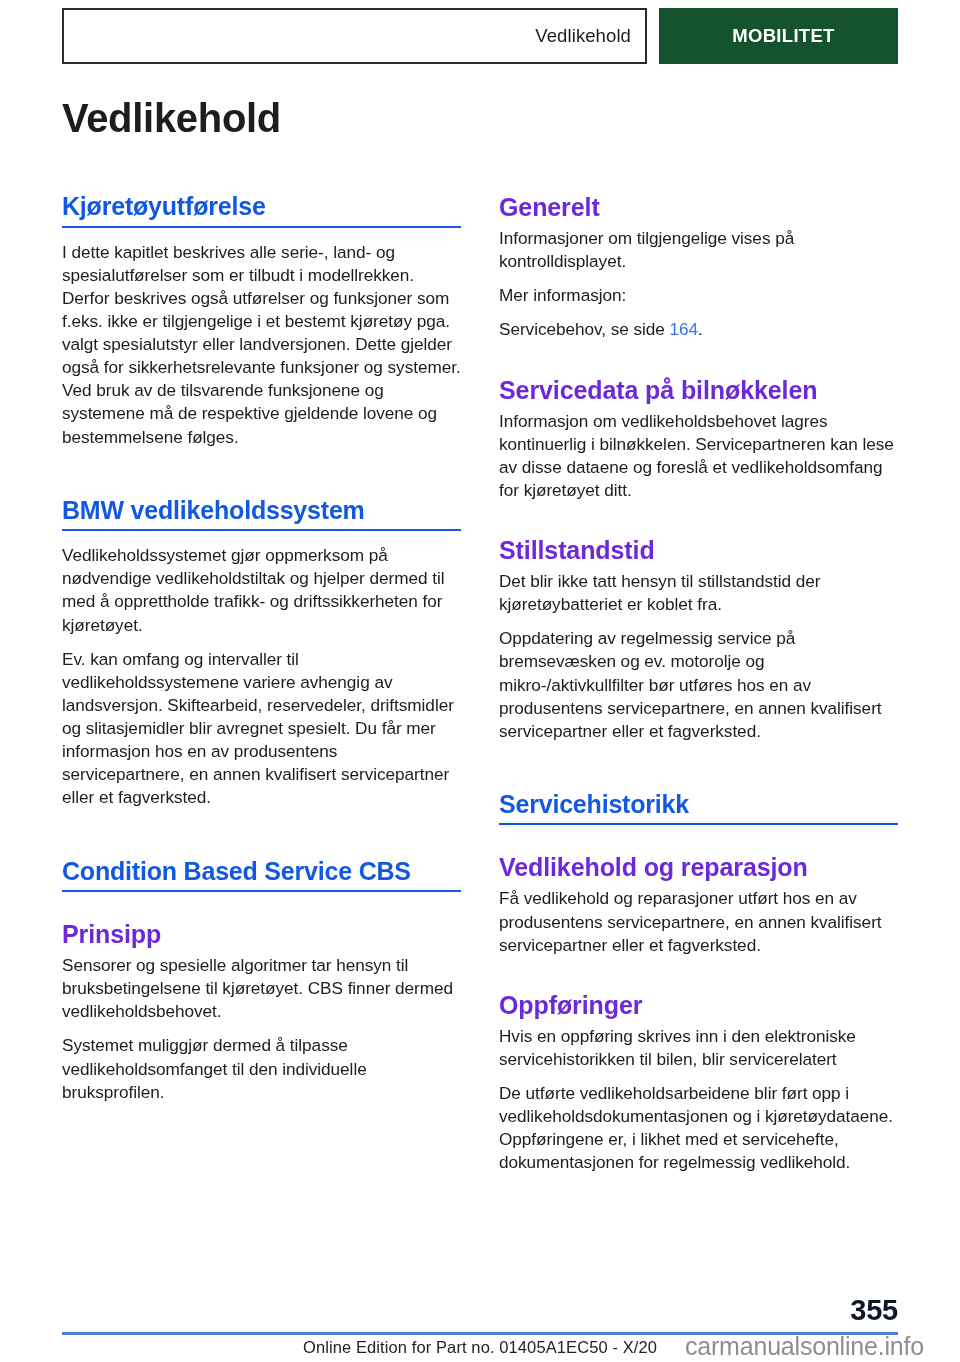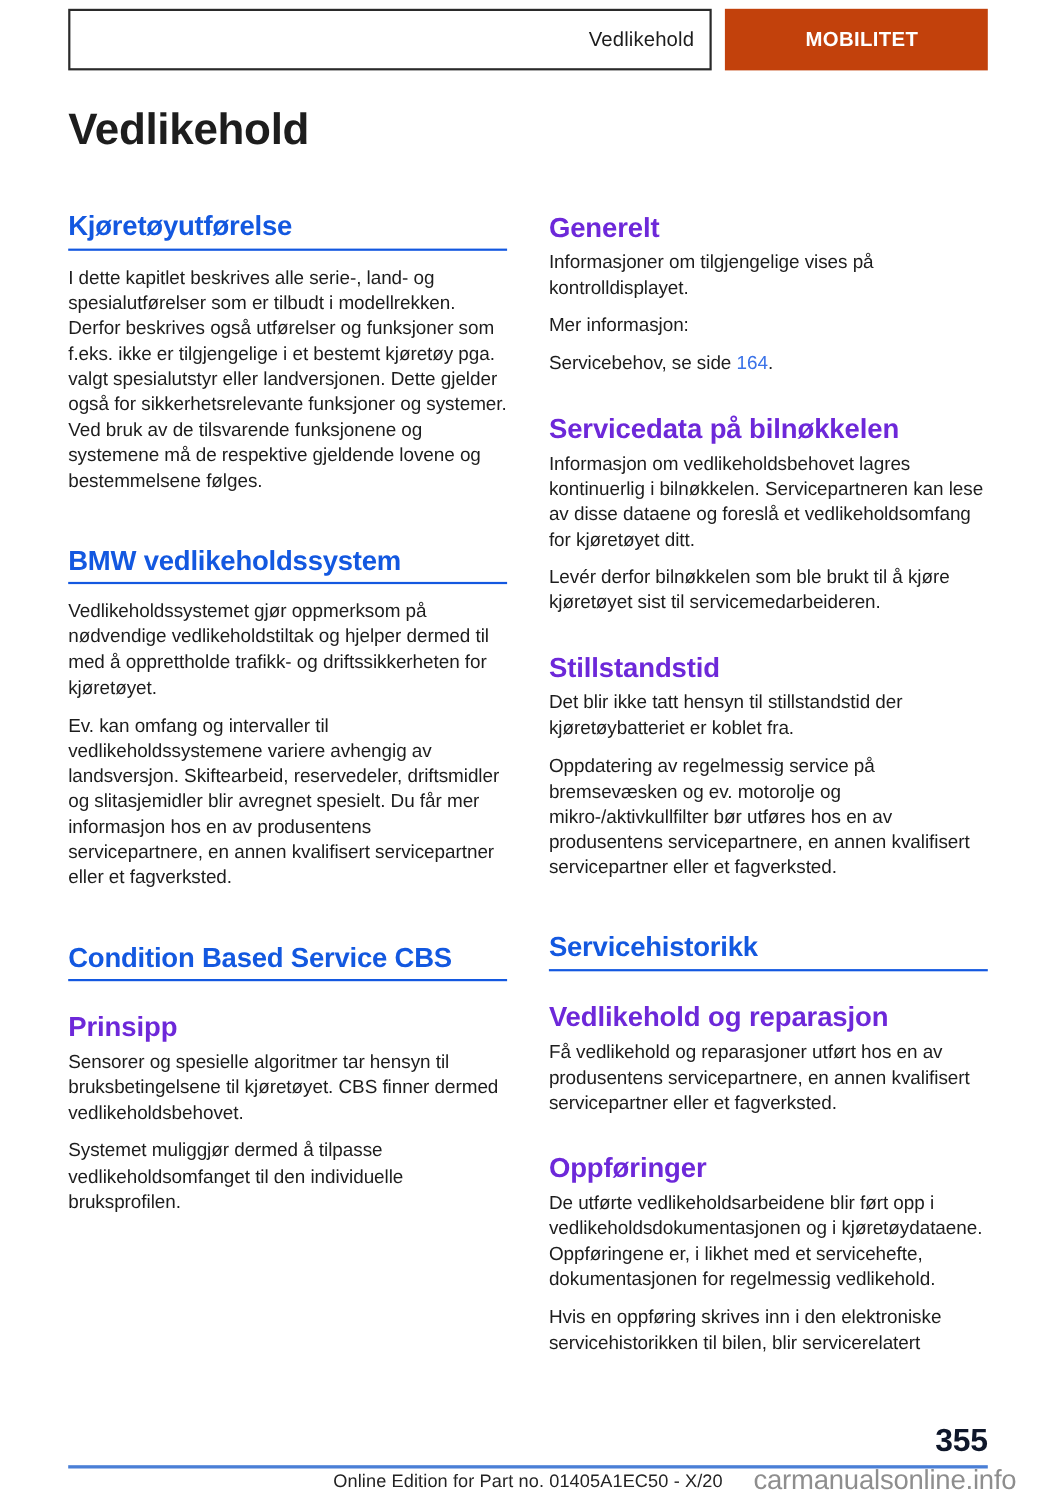--- a/index.html
+++ b/index.html
@@ -40,21 +40,21 @@
   }
   .tab-chapter-label {
     font-size: 18.5px;
     color: #1d1d1d;
     font-weight: 400;
     letter-spacing: 0.1px;
   }
   .tab-spacer { flex: 0 0 12px; }
   .tab-section {
     flex: 1 1 auto;
-    background: #c2410c;
+    background: #14532d;
     display: flex;
     align-items: center;
     justify-content: center;
     padding-left: 10px;
   }
   .tab-section-label {
     font-size: 18.5px;
     color: #ffffff;
     font-weight: 700;
     letter-spacing: 0.3px;
@@ -203,42 +203,41 @@
 
       <h2 class="sub">Generelt</h2>
       <p class="body">Informasjoner om tilgjengelige vises på kontrolldisplayet.</p>
       <p class="body">Mer informasjon:</p>
       <p class="body"><span>Servicebehov, se side </span><span class="xref">164</span><span>.</span></p>
 
       <div class="gap-md"></div>
 
       <h2 class="sub">Servicedata på bilnøkkelen</h2>
       <p class="body">Informasjon om vedlikeholdsbehovet lagres kontinuerlig i bilnøkkelen. Servicepartneren kan lese av disse dataene og foreslå et vedlikeholdsomfang for kjøretøyet ditt.</p>
-      <p class="body">Levér derfor bilnøkkelen som ble brukt til å kjøre kjøretøyet sist til servicemedarbeideren.</p>
 
       <div class="gap-md"></div>
 
       <h2 class="sub">Stillstandstid</h2>
       <p class="body">Det blir ikke tatt hensyn til stillstandstid der kjøretøybatteriet er koblet fra.</p>
       <p class="body">Oppdatering av regelmessig service på bremsevæsken og ev. motorolje og mikro-/aktivkullfilter bør utføres hos en av produsentens servicepartnere, en annen kvalifisert servicepartner eller et fagverksted.</p>
 
       <div class="gap-lg"></div>
 
       <h1 class="sec">Servicehistorikk</h1>
 
       <div class="gap-sm"></div>
 
       <h2 class="sub">Vedlikehold og reparasjon</h2>
       <p class="body">Få vedlikehold og reparasjoner utført hos en av produsentens servicepartnere, en annen kvalifisert servicepartner eller et fagverksted.</p>
 
       <div class="gap-md"></div>
 
       <h2 class="sub">Oppføringer</h2>
+      <p class="body">Hvis en oppføring skrives inn i den elektroniske servicehistorikken til bilen, blir servicerelatert</p>
       <p class="body">De utførte vedlikeholdsarbeidene blir ført opp i vedlikeholdsdokumentasjonen og i kjøretøydataene. Oppføringene er, i likhet med et servicehefte, dokumentasjonen for regelmessig vedlikehold.</p>
-      <p class="body">Hvis en oppføring skrives inn i den elektroniske servicehistorikken til bilen, blir servicerelatert</p>
 
     </div>
   </div>
 
   <div class="page-number">355</div>
   <div class="footer-rule"></div>
   <div class="footer-note">Online Edition for Part no. 01405A1EC50 - X/20</div>
   <div class="watermark">carmanualsonline.info</div>
 
 </div>

